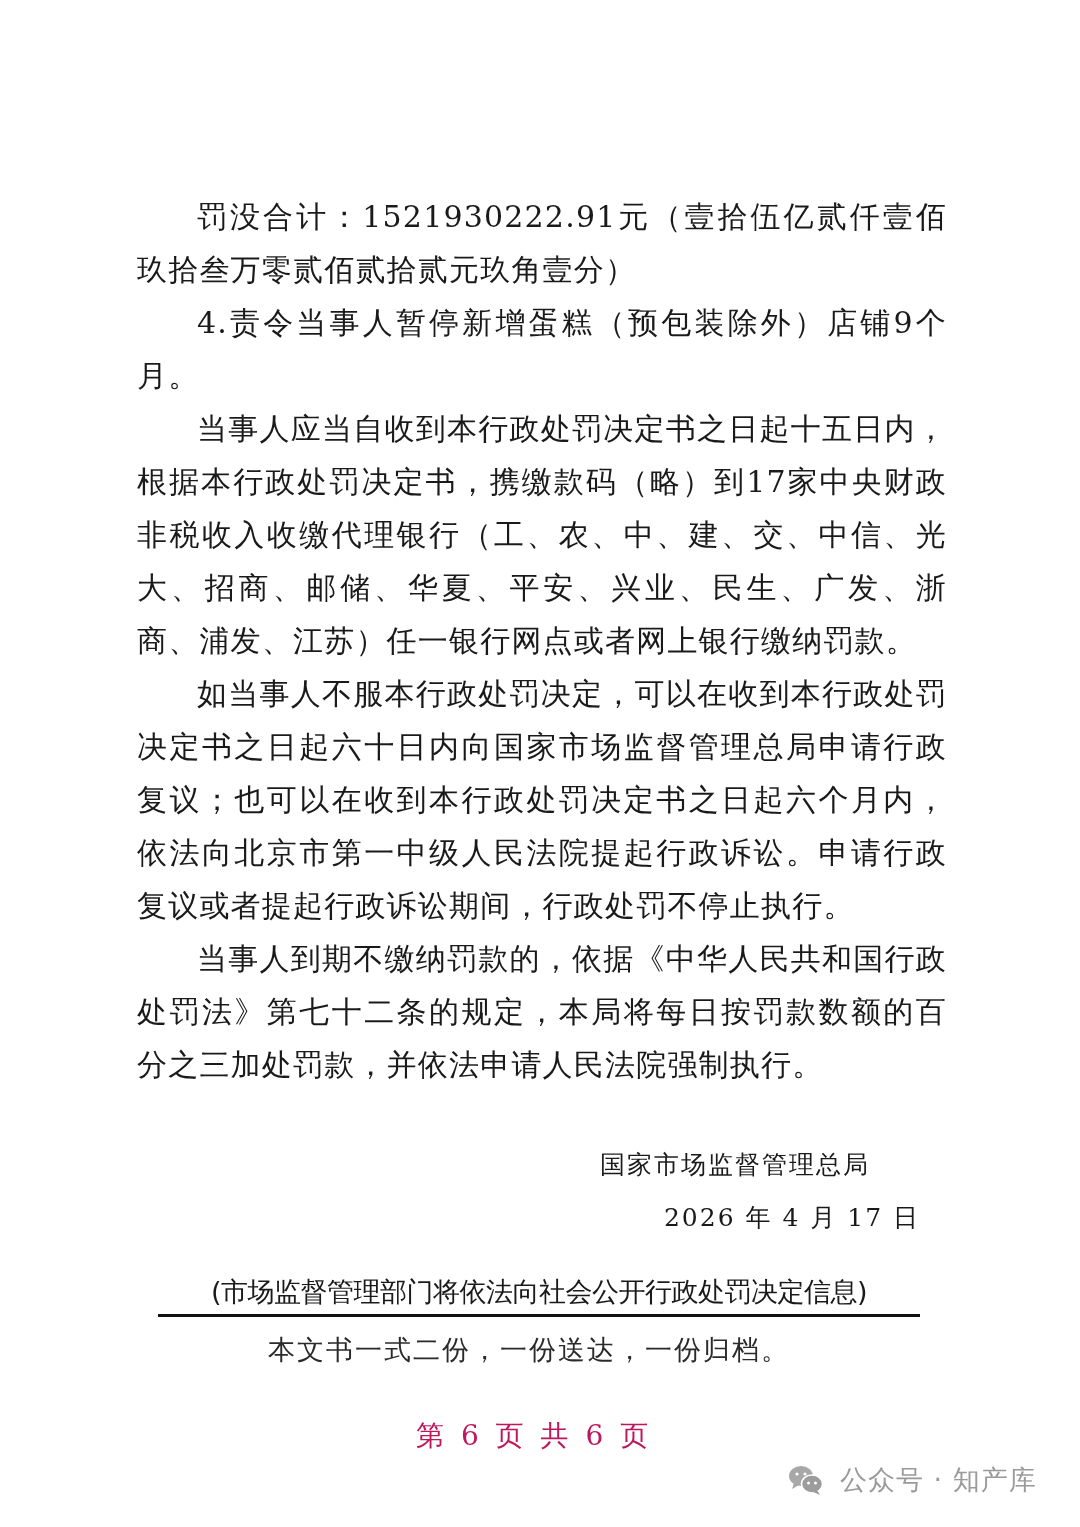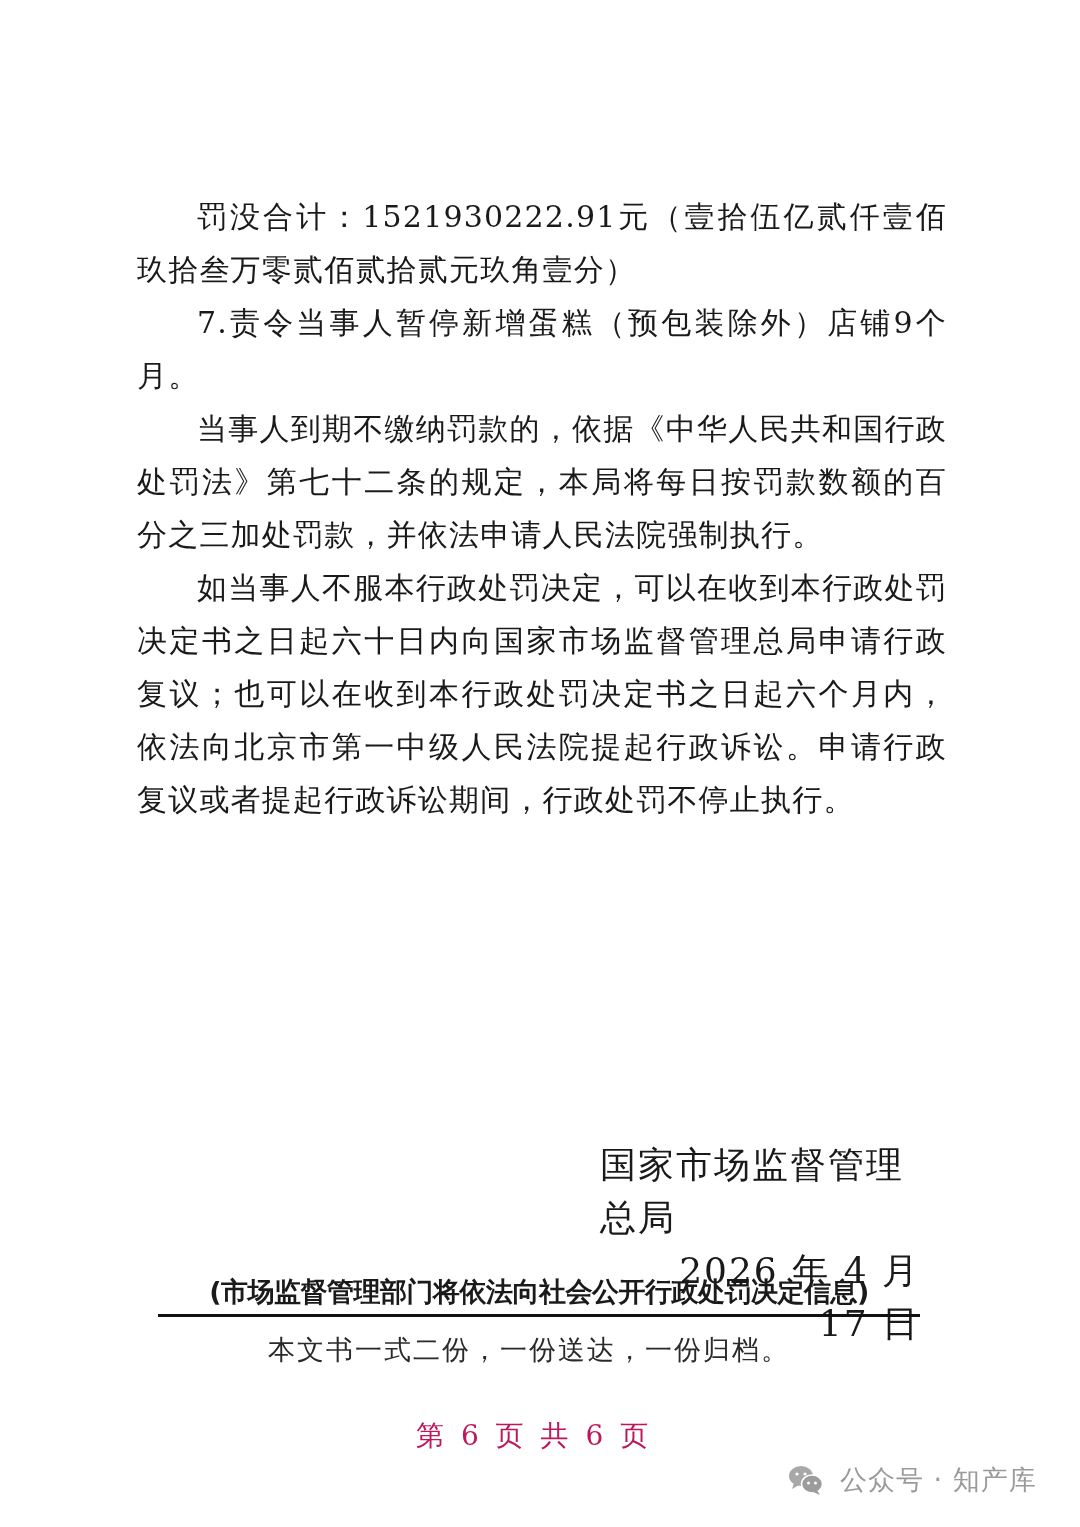--- a/index.html
+++ b/index.html
@@ -34,41 +34,41 @@
     }
     .para {
       margin: 0;
       text-indent: 60px;
     }
     .signature {
       position: absolute;
       left: 600px;
       top: 1138px;
       width: 320px;
-      font-size: 36px;
+      font-size: 25px;
       line-height: 53px;
       letter-spacing: 2px;
     }
     .signature .org {
       display: block;
       text-align: left;
     }
     .signature .date {
       display: block;
       text-align: right;
       padding-left: 32px;
     }
     .notice {
       position: absolute;
       left: 158px;
       top: 1274px;
       width: 762px;
       text-align: center;
       font-family: "DejaVu Sans", "Liberation Sans", sans-serif;
-      font-weight: bold;
+      font-weight: normal;
       font-size: 27px;
       line-height: 36px;
       letter-spacing: -0.5px;
       color: #1a1a1a;
     }
     .rule {
       position: absolute;
       left: 158px;
       top: 1314px;
       width: 762px;
@@ -110,23 +110,24 @@
     }
     .watermark svg { display: block; }
   </style>
 </head>
 <body>
 
 <div class="page">
 
   <div class="body-text">
     <p class="para">罚没合计：1521930222.91元（壹拾伍亿贰仟壹佰玖拾叁万零贰佰贰拾贰元玖角壹分）</p>
-    <p class="para">7.责令当事人暂停新增蛋糕（预包装除外）店铺9个月。</p>
+    <p class="para">4.责令当事人暂停新增蛋糕（预包装除外）店铺9个月。</p>
+    <p class="para">当事人应当自收到本行政处罚决定书之日起十五日内，根据本行政处罚决定书，携缴款码（略）到17家中央财政非税收入收缴代理银行（工、农、中、建、交、中信、光大、招商、邮储、华夏、平安、兴业、民生、广发、浙商、浦发、江苏）任一银行网点或者网上银行缴纳罚款。</p>
+    <p class="para">如当事人不服本行政处罚决定，可以在收到本行政处罚决定书之日起六十日内向国家市场监督管理总局申请行政复议；也可以在收到本行政处罚决定书之日起六个月内，依法向北京市第一中级人民法院提起行政诉讼。申请行政复议或者提起行政诉讼期间，行政处罚不停止执行。</p>
     <p class="para">当事人到期不缴纳罚款的，依据《中华人民共和国行政处罚法》第七十二条的规定，本局将每日按罚款数额的百分之三加处罚款，并依法申请人民法院强制执行。</p>
-    <p class="para">如当事人不服本行政处罚决定，可以在收到本行政处罚决定书之日起六十日内向国家市场监督管理总局申请行政复议；也可以在收到本行政处罚决定书之日起六个月内，依法向北京市第一中级人民法院提起行政诉讼。申请行政复议或者提起行政诉讼期间，行政处罚不停止执行。</p>
   </div>
 
   <div class="signature">
     <span class="org">国家市场监督管理总局</span>
     <span class="date">2026 年 4 月 17 日</span>
   </div>
 
   <div class="notice">(市场监督管理部门将依法向社会公开行政处罚决定信息)</div>
   <div class="rule"></div>
   <div class="copies">本文书一式二份，一份送达，一份归档。</div>

